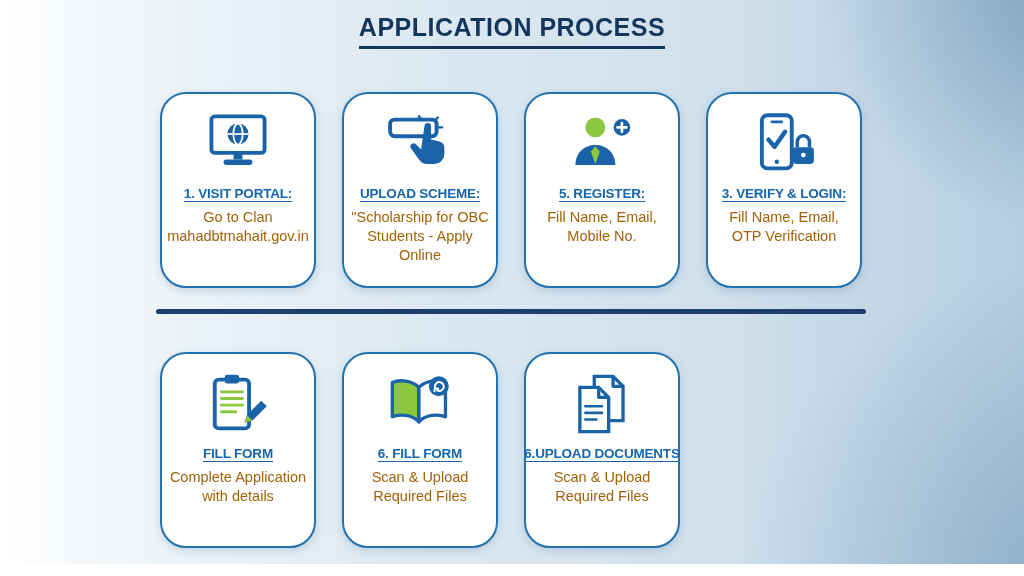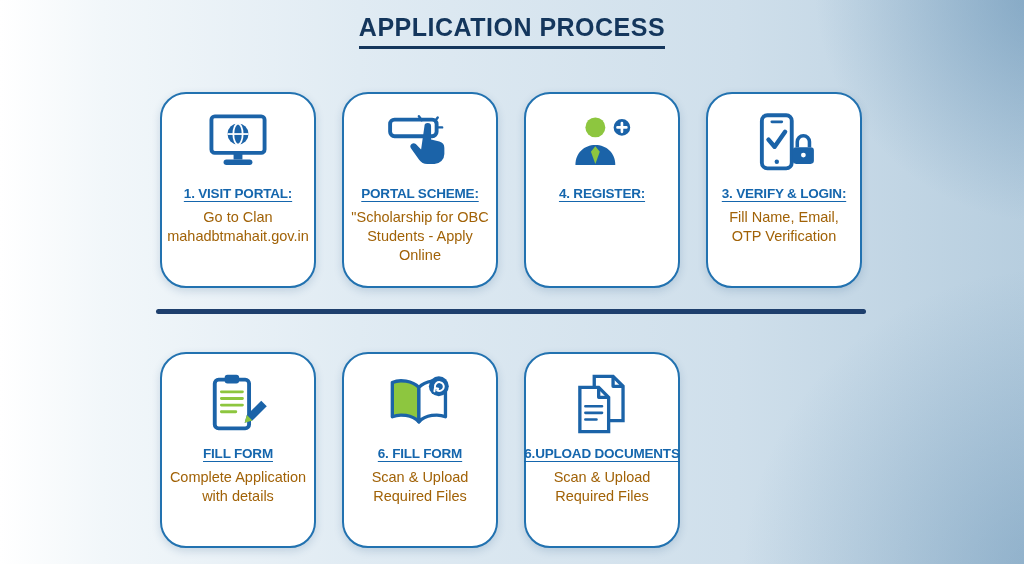--- a/index.html
+++ b/index.html
@@ -81,35 +81,36 @@
     </div>
 
     <div class="card">
       <div class="card-icon">
         <svg width="72" height="62" viewBox="0 0 64 56">
           <rect x="5" y="6" width="42" height="15" rx="4" fill="#fff" stroke="#1b63a8" stroke-width="3.5"></rect>
           <path d="M31 3 l2.5 3.5 M48 4 l-2.5 3.5 M52 13 h-4" stroke="#1b63a8" stroke-width="2.2" stroke-linecap="round" fill="none"></path>
           <path d="M36 12 a3 3 0 0 1 6 0 v12 l7.5 1.8 a6 6 0 0 1 4.5 5.8 v5.4 a9 9 0 0 1 -9 9 h-6.5 a9 9 0 0 1 -7.3 -3.8 l-7.4 -10.4 a2.9 2.9 0 0 1 4.4 -3.7 l4.8 4.9 z" fill="#1b63a8"></path>
         </svg>
       </div>
-      <div class="card-heading">PORTAL SCHEME:</div>
+      <div class="card-heading">UPLOAD SCHEME:</div>
       <div class="card-desc">"Scholarship for OBC Students - Apply Online</div>
     </div>
 
     <div class="card">
       <div class="card-icon">
         <svg width="72" height="62" viewBox="0 0 64 56">
           <circle cx="26" cy="13" r="9" fill="#8dc63f"></circle>
           <path d="M8 47 c0-11 8-18 18-18 s18 7 18 18 z" fill="#1b63a8"></path>
           <path d="M26 30 l4 5 -4 11 -4 -11 z" fill="#8dc63f"></path>
           <circle cx="50" cy="13" r="8.5" fill="#1b63a8" stroke="#fff" stroke-width="2"></circle>
           <path d="M50 9 v8 M46 13 h8" stroke="#fff" stroke-width="2.4" stroke-linecap="round"></path>
         </svg>
       </div>
-      <div class="card-heading">4. REGISTER:</div>
+      <div class="card-heading">5. REGISTER:</div>
+      <div class="card-desc">Fill Name, Email, Mobile No.</div>
     </div>
 
     <div class="card">
       <div class="card-icon">
         <svg width="72" height="62" viewBox="0 0 64 56">
           <rect x="12" y="2" width="27" height="48" rx="5" fill="#fff" stroke="#1b63a8" stroke-width="3.5"></rect>
           <line x1="21" y1="8" x2="30" y2="8" stroke="#1b63a8" stroke-width="2.4" stroke-linecap="round"></line>
           <path d="M18 24 l5.5 6.5 L33 17" fill="none" stroke="#1b63a8" stroke-width="4" stroke-linecap="round" stroke-linejoin="round"></path>
           <circle cx="25.5" cy="44" r="2" fill="#1b63a8"></circle>
           <path d="M44 31 v-5 a5.5 5.5 0 0 1 11 0 v5" fill="none" stroke="#1b63a8" stroke-width="3.2"></path>

